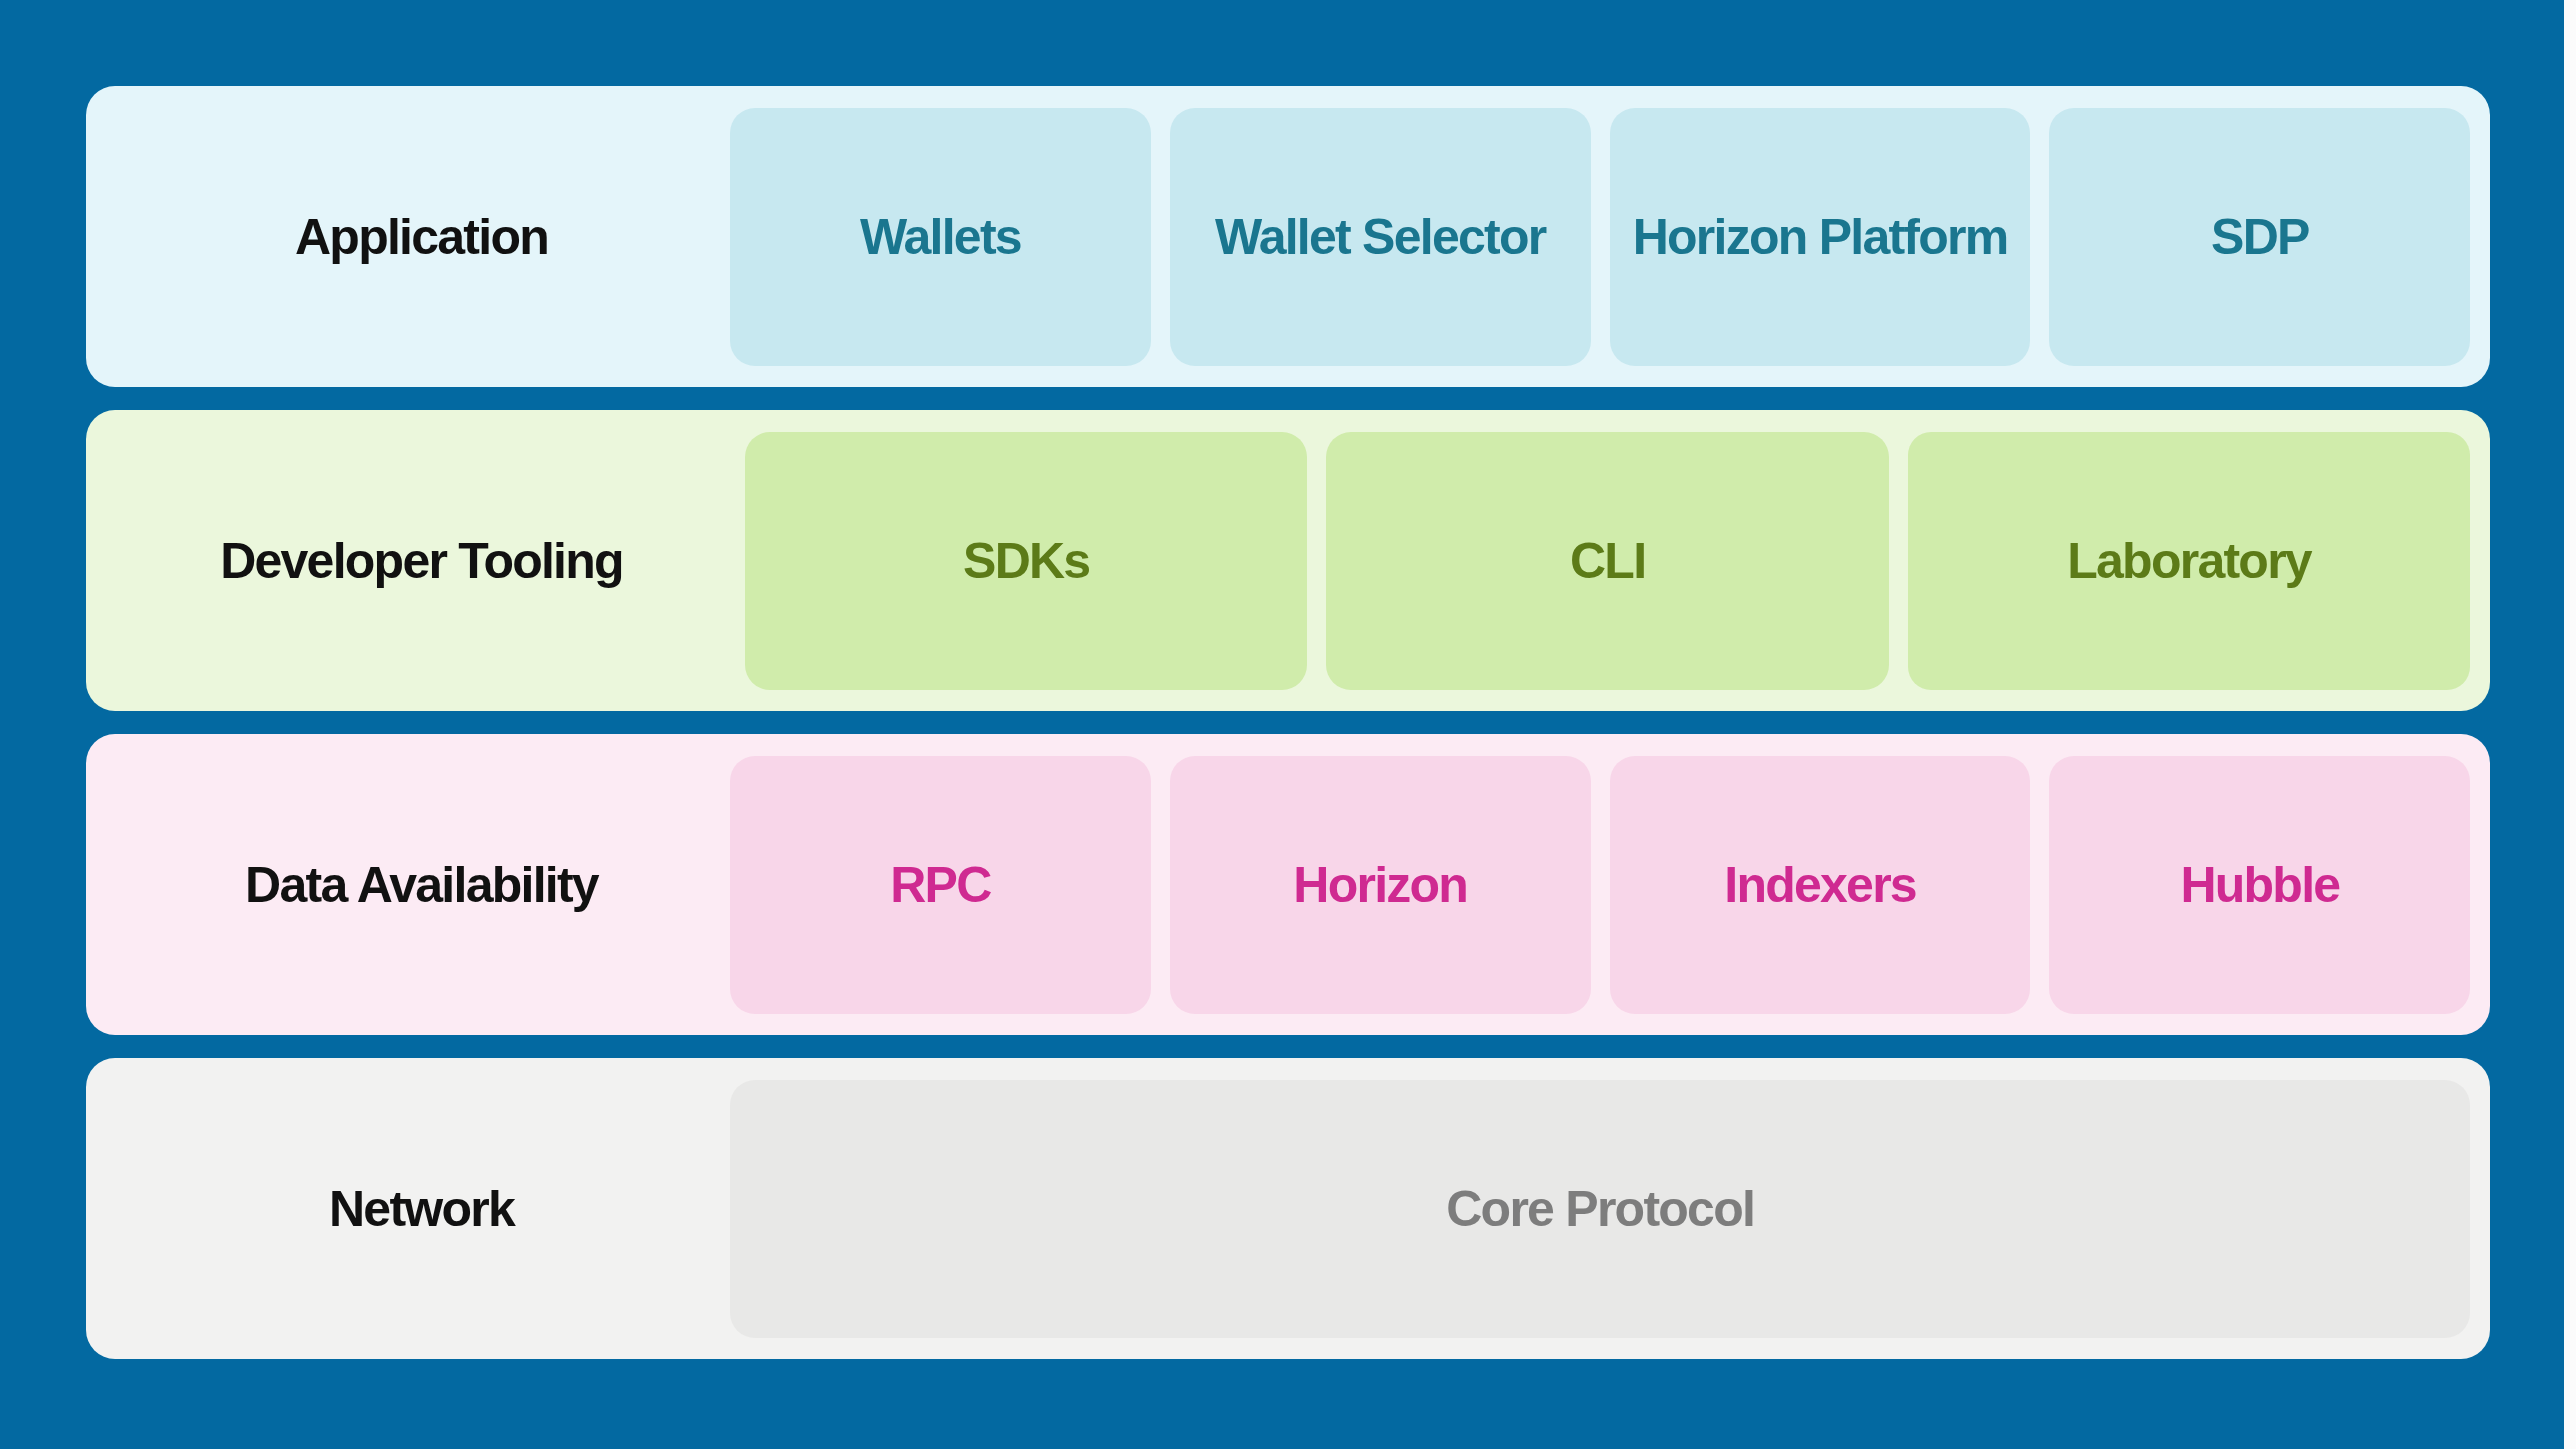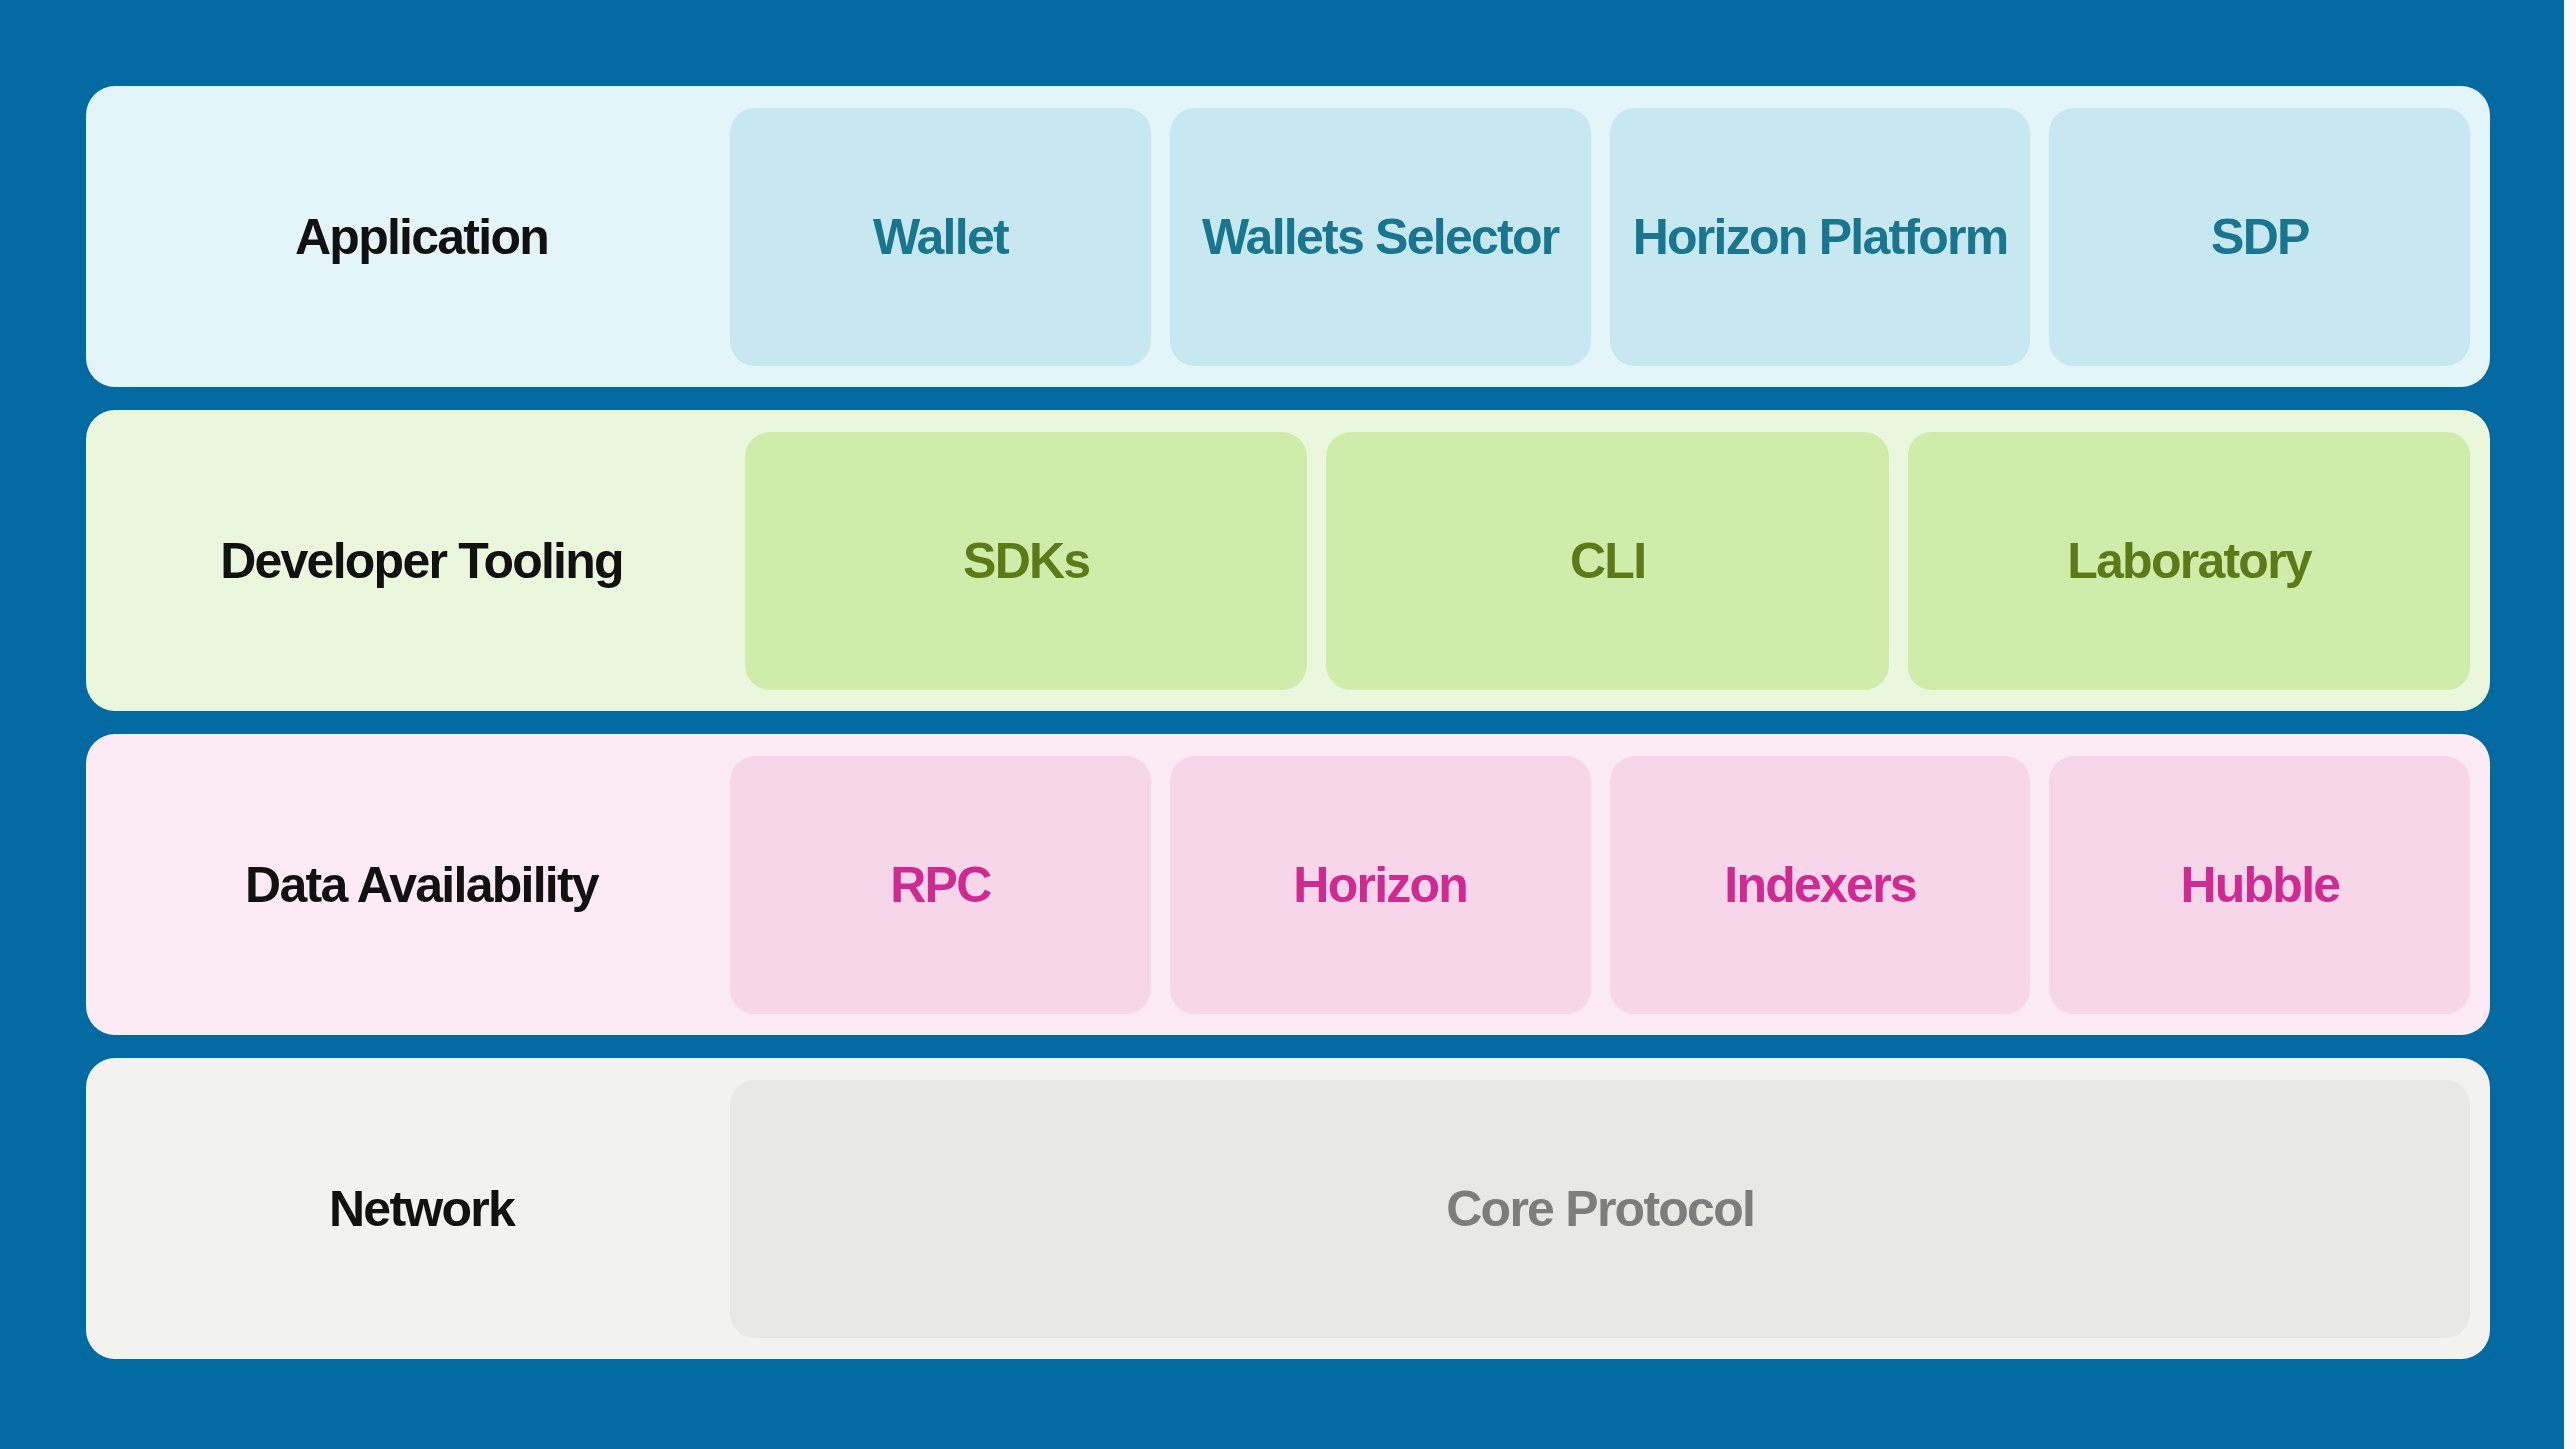--- a/index.html
+++ b/index.html
@@ -65,22 +65,22 @@
 </style>
 </head>
 <body>
 
 <div class="canvas">
   <div class="stack">
 
     <section class="band" style="background: rgb(228, 245, 250);">
       <div class="band-label" style="color: rgb(17, 17, 17);">Application</div>
       <div class="chips">
-        <div class="chip" style="background: rgb(199, 232, 240); color: rgb(26, 118, 143);">Wallet</div>
-        <div class="chip" style="background: rgb(199, 232, 240); color: rgb(26, 118, 143);">Wallets Selector</div>
+        <div class="chip" style="background: rgb(199, 232, 240); color: rgb(26, 118, 143);">Wallets</div>
+        <div class="chip" style="background: rgb(199, 232, 240); color: rgb(26, 118, 143);">Wallet Selector</div>
         <div class="chip" style="background: rgb(199, 232, 240); color: rgb(26, 118, 143);">Horizon Platform</div>
         <div class="chip" style="background: rgb(199, 232, 240); color: rgb(26, 118, 143);">SDP</div>
       </div>
     </section>
 
     <section class="band" style="background: rgb(235, 247, 220); gap: 15px;">
       <div class="band-label" style="color: rgb(17, 17, 17);">Developer Tooling</div>
       <div class="chips">
         <div class="chip" style="background: rgb(208, 236, 171); color: rgb(92, 123, 24);">SDKs</div>
         <div class="chip" style="background: rgb(208, 236, 171); color: rgb(92, 123, 24);">CLI</div>

